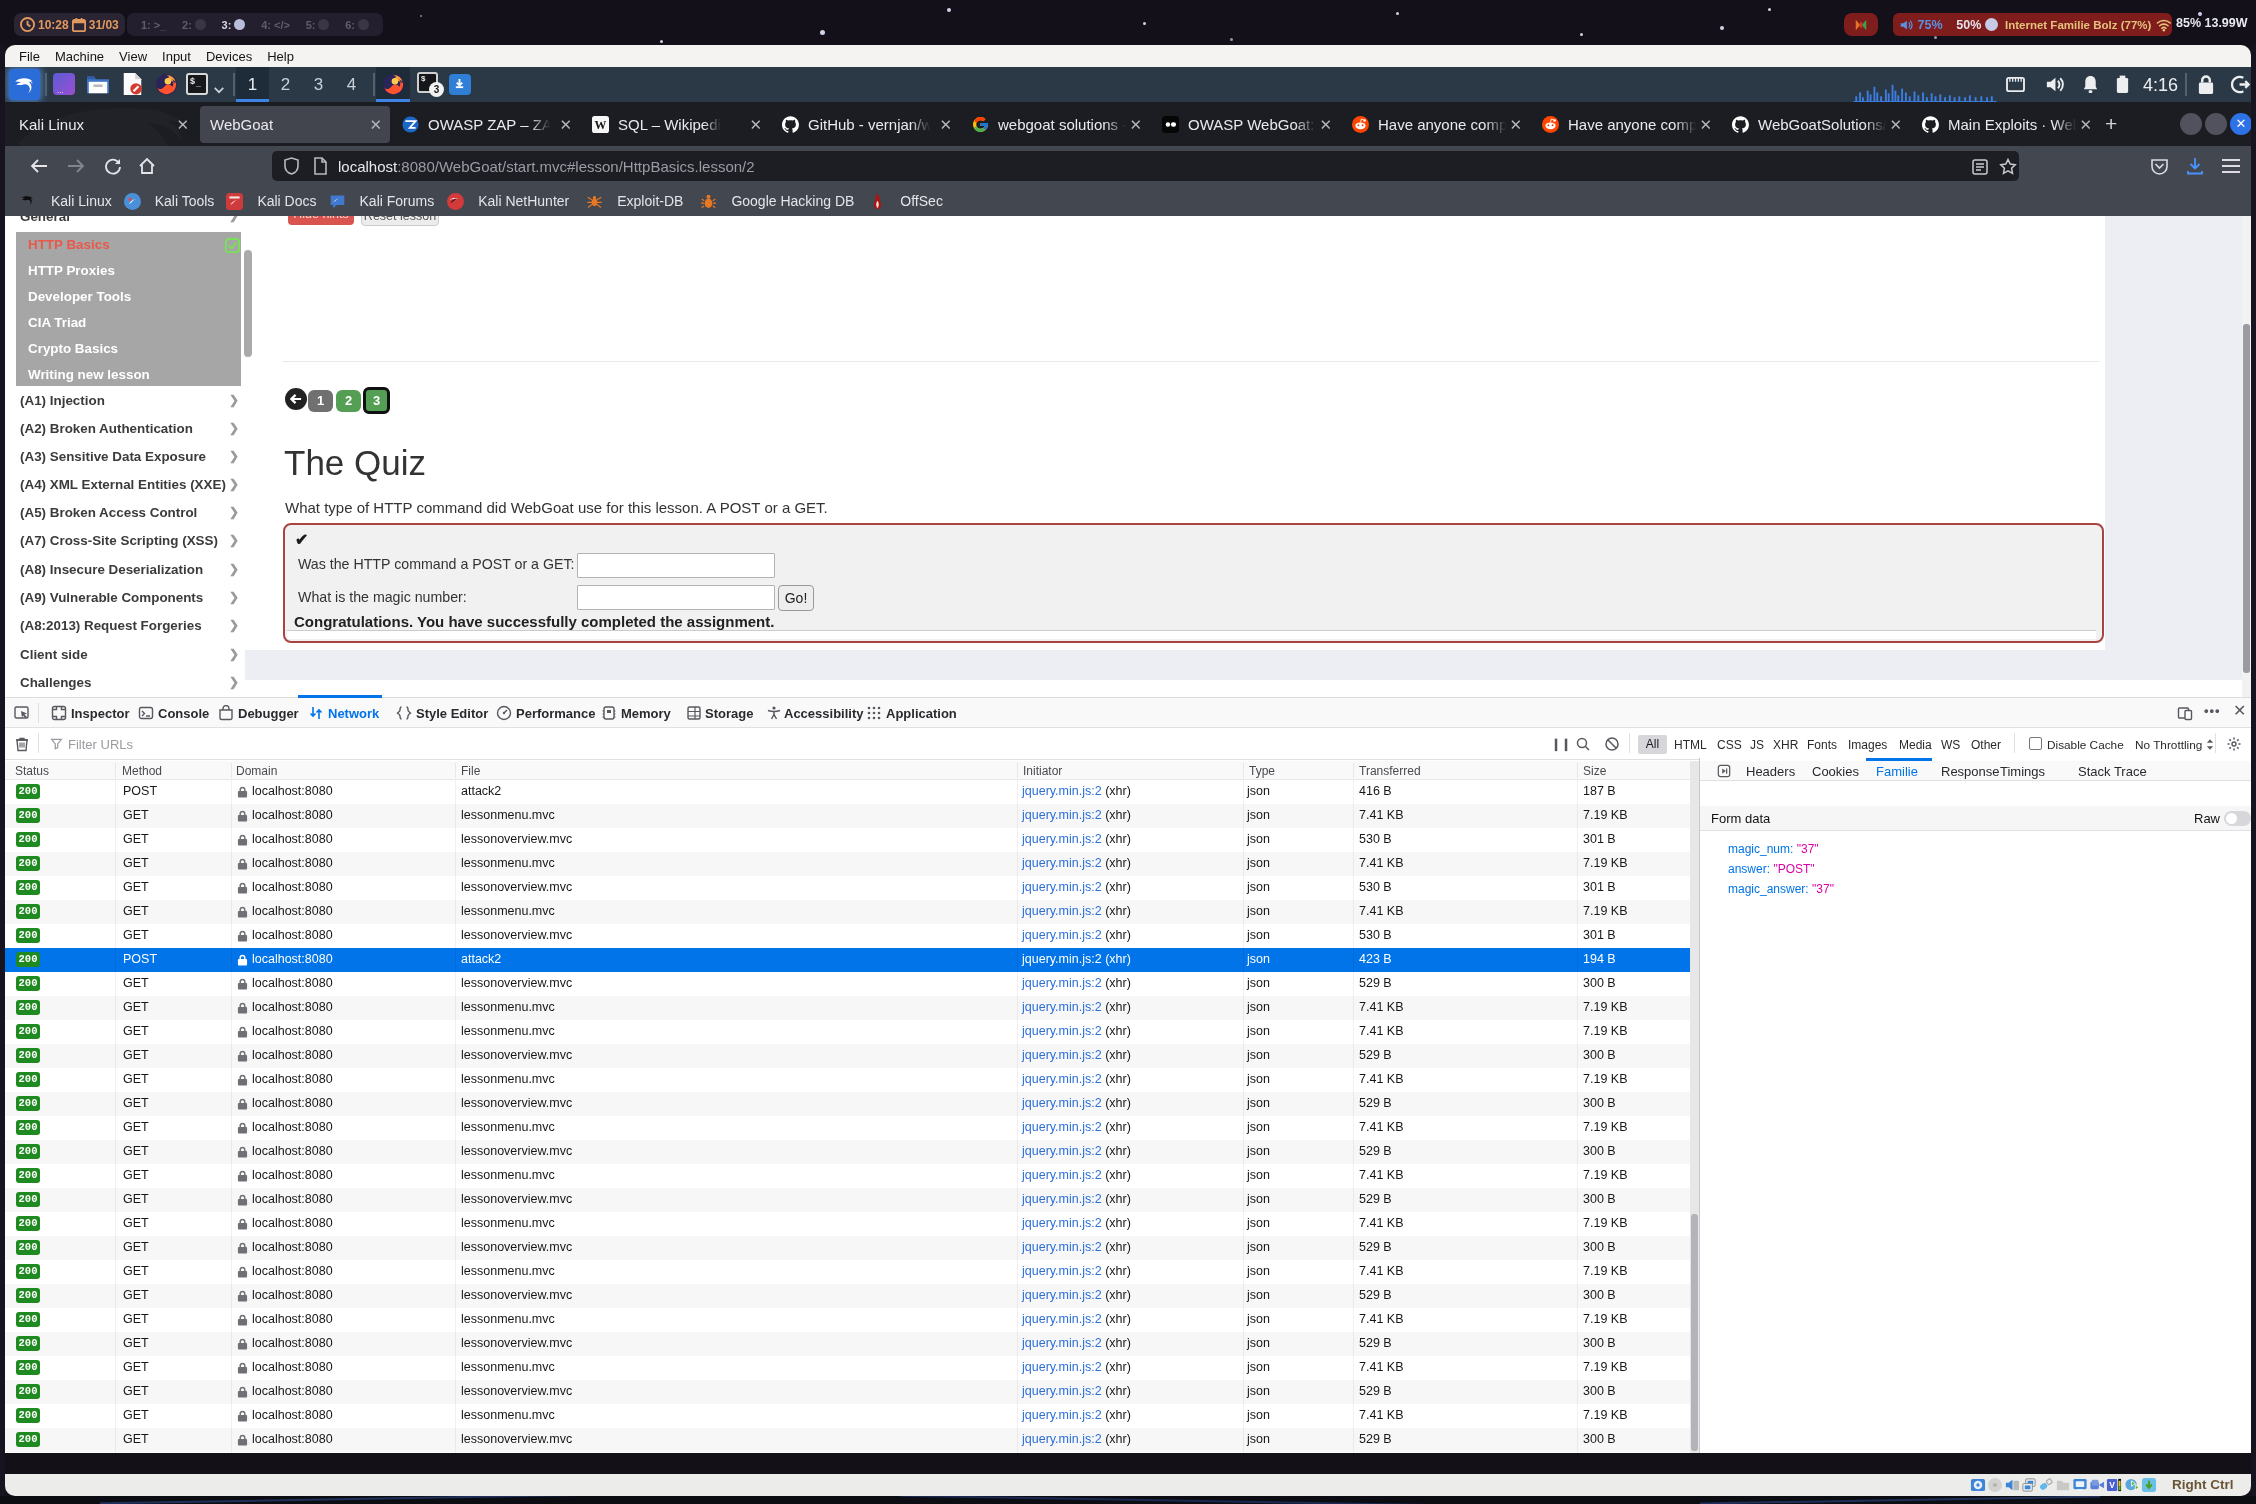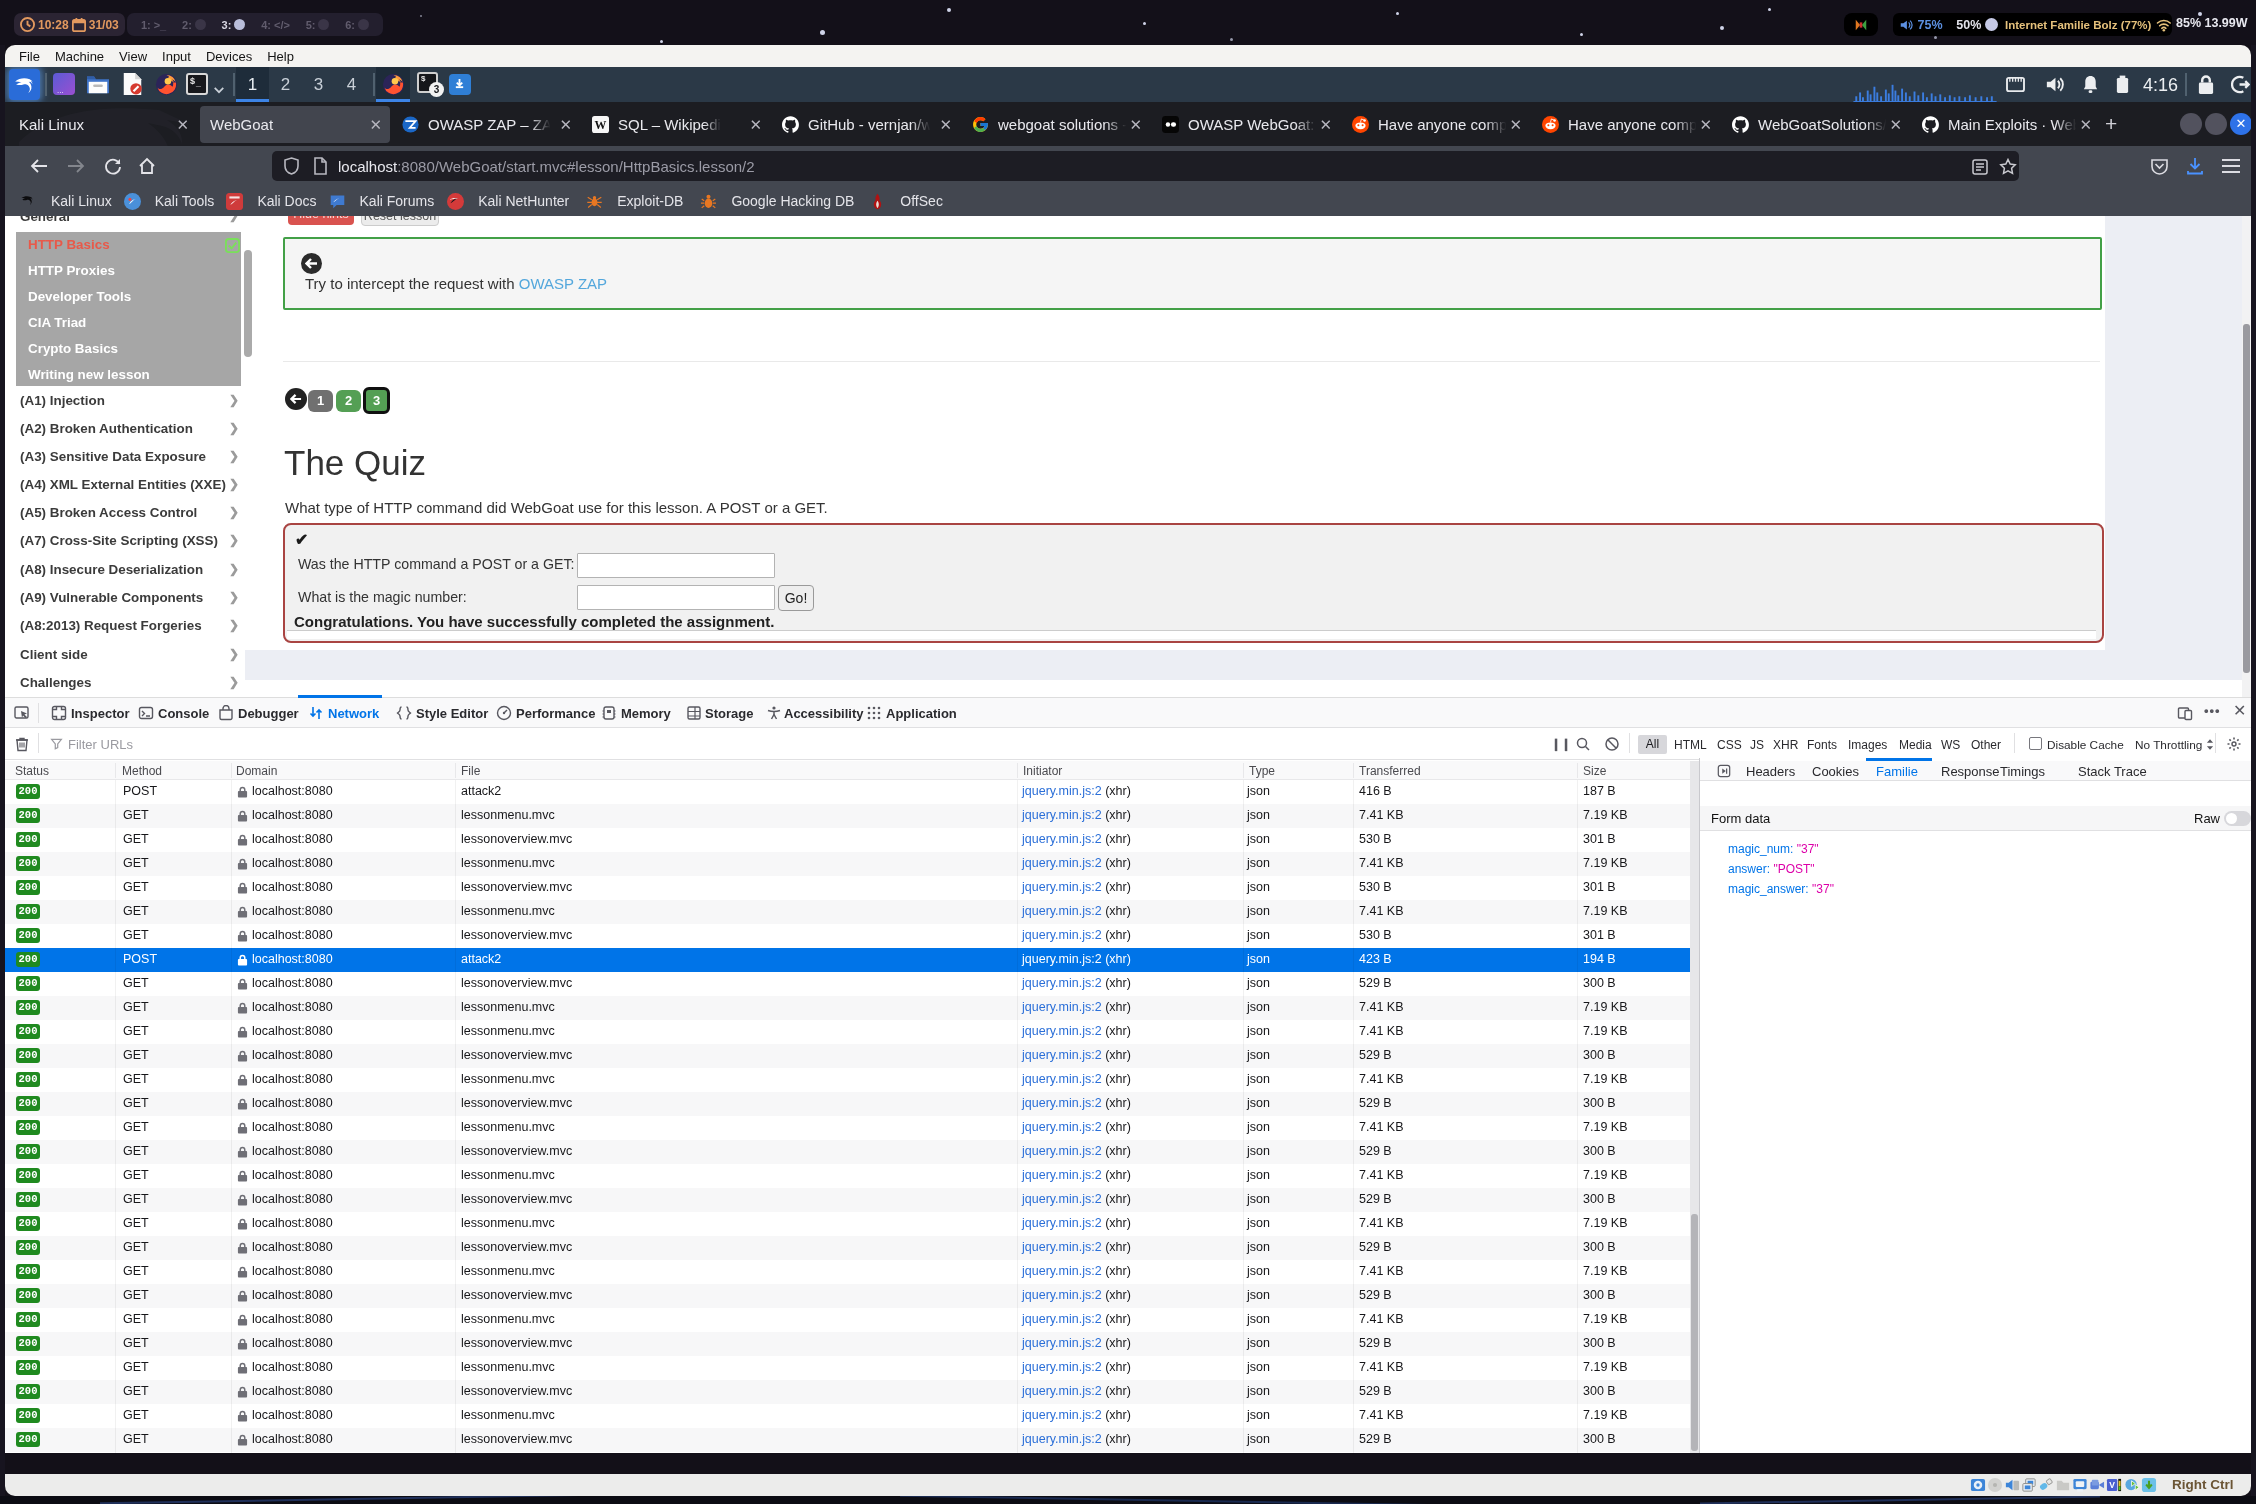--- a/index.html
+++ b/index.html
@@ -9,21 +9,21 @@
 .abs { position:absolute; }
 
 
 #hostbar { position:absolute; top:0; left:0; width:2256px; height:45px; background:#131019; overflow:hidden; }
 .star { position:absolute; border-radius:50%; background:#cfd3e8; }
 #clockpill { position:absolute; left:14px; top:13px; height:23px; border-radius:7px; background:#2b2433; color:#e2995f; font-size:12px; font-weight:bold; display:flex; align-items:center; padding:0 6px; gap:3px; white-space:nowrap; }
 #wspill { position:absolute; left:127px; top:13px; width:256px; height:23px; border-radius:7px; background:#231f2e; color:#615c6d; font-size:11px; font-weight:bold; display:flex; align-items:center; justify-content:space-around; padding:0 6px; white-space:nowrap; }
 .wsitem { display:flex; align-items:center; gap:3px; }
 .wsdot { width:11px; height:11px; border-radius:50%; background:#3a3547; display:inline-block; }
 #vmtitle { position:absolute; top:15px; left:0; width:2256px; text-align:center; color:#e6e4ef; font-size:13px; font-weight:bold; }
-.hpill { position:absolute; top:13px; height:23px; background:#000000; display:flex; align-items:center; justify-content:center; font-size:12.5px; font-weight:bold; padding:0; white-space:nowrap; }
+.hpill { position:absolute; top:13px; height:23px; background:#7f1d1d; display:flex; align-items:center; justify-content:center; font-size:12.5px; font-weight:bold; padding:0; white-space:nowrap; }
 
 
 #vbmenu { position:absolute; top:45px; left:5px; width:2246px; height:22px; background:#f4f3f1; border-radius:10px 10px 0 0; color:#141414; display:flex; align-items:center; }
 #vbmenu { font-size:13px; }
 #vbmenu span { margin-left:15px; }
 #vbmenu span:first-child { margin-left:14px; }
 
 
 #kalipanel { position:absolute; top:67px; left:5px; width:2246px; height:35px; background:#2b3947; overflow:hidden; }
 .ksep { position:absolute; top:6px; width:2px; height:23px; background:#50616f; }
@@ -517,26 +517,20 @@
       <div class="smenu-c" style="top:374px">❯</div>
     <div class="smenu-h" style="top:402px">(A8:2013) Request Forgeries</div>
       <div class="smenu-c" style="top:402px">❯</div>
     <div class="smenu-h" style="top:431px">Client side</div>
       <div class="smenu-c" style="top:431px">❯</div>
     <div class="smenu-h" style="top:459px">Challenges</div>
       <div class="smenu-c" style="top:459px">❯</div>
     <div id="sidethumb" style="position:absolute;left:239px;top:34px;width:8px;height:107px;background:#aaa;border-radius:4px"></div>
     <div class="abs" style="left:283px;top:-8px;width:66px;height:17px;background:#d9534f;border-radius:0 0 4px 4px;color:#f8d9d7;font-size:12.5px;text-align:center;line-height:13px;white-space:nowrap">Hide hints</div>
     <div class="abs" style="left:356px;top:-8px;width:78px;height:18px;background:#ececec;border:1px solid #ccc;border-radius:0 0 4px 4px;color:#555;font-size:12.5px;text-align:center;line-height:14px;white-space:nowrap">Reset lesson</div>
-    <div id="hintbox">
-      <div class="abs" style="left:16px;top:14px;width:21px;height:21px;border-radius:50%;background:#2b2b2b"><svg width="13" height="13" viewBox="0 0 13 13" style="margin:4px 0 0 4px">
-            <path d="M12 6.5H2M6 2L1.5 6.5 6 11" stroke="#fff" stroke-width="2.4" fill="none"></path>
-          </svg></div>
-      <div class="abs" style="left:20px;top:36px;font-size:15px;color:#333">Try to intercept the request with <span style="color:#53a7dc">OWASP ZAP</span></div>
-    </div>
     <div class="abs" style="left:278px;top:145px;width:1817px;height:1px;background:#e9e9e9"></div>
     <div class="pgbtn" style="left:280px;top:172px;width:22px;height:22px;border-radius:50%;background:#222"><svg width="12" height="12" viewBox="0 0 13 13" style="margin-top:5px">
           <path d="M12 6.5H2M6 2L1.5 6.5 6 11" stroke="#fff" stroke-width="2.4" fill="none"></path>
         </svg></div>
     <div class="pgbtn" style="left:303px;background:#707070">1</div>
     <div class="pgbtn" style="left:331px;background:#549f54">2</div>
     <div class="pgbtn" style="left:358px;top:171px;background:#549f54;border:3px solid #101010;width:27px;height:27px;line-height:21px">3</div>
     <div class="abs" style="left:279px;top:227px;font-size:35px;color:#333">The Quiz</div>
     <div class="abs" style="left:280px;top:283px;font-size:15px;color:#333">What type of HTTP command did WebGoat use for this lesson. A POST or a GET.</div>
     <div id="quizbox">

